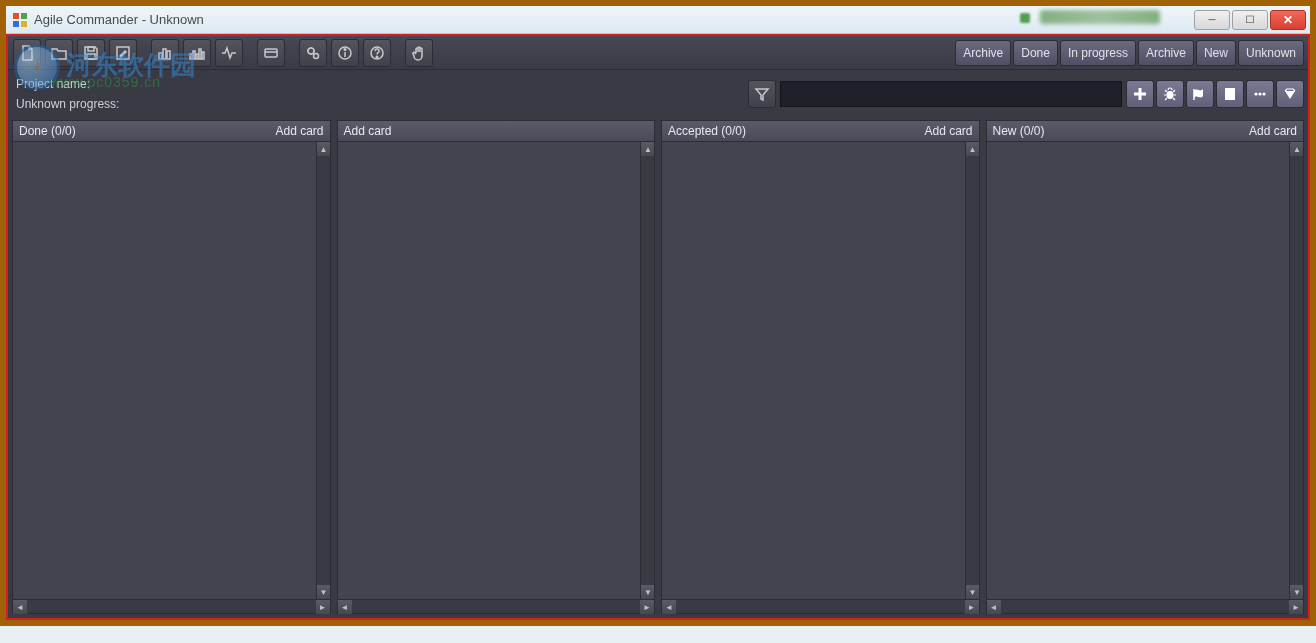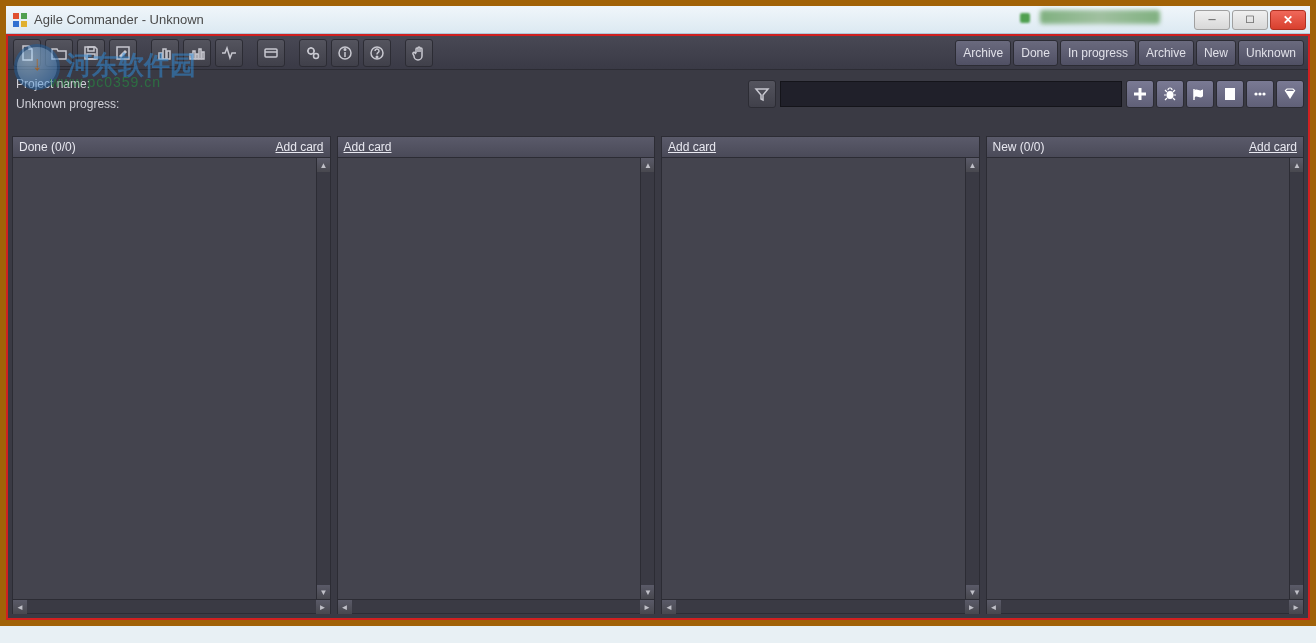--- a/index.html
+++ b/index.html
@@ -128,32 +128,31 @@
   gap: 6px;
   padding: 2px 4px 4px 4px;
   background: #3a3a44;
   overflow: hidden;
 }
 .column {
   flex: 1;
   display: flex; flex-direction: column;
   background: #3a3a44;
   min-width: 0;
-  margin-top: 16px;
 }
 .col-header {
   height: 22px;
   background: linear-gradient(#5a5a6a, #4a4a58);
   border: 1px solid #2c2c34;
   display: flex; align-items: center;
   color: #e8e8f0; font-size: 12px;
   padding: 0 6px;
 }
 .col-header .name { flex: 1; }
-.col-header .add { cursor: pointer; color: #e8e8f0; text-decoration: underline; }
+.col-header .add { cursor: pointer; color: #e8e8f0; }
 .col-body {
   flex: 1;
   background: #44444e;
   border: 1px solid #2c2c34;
   border-top: none;
   position: relative;
   overflow: hidden;
 }
 .vscroll {
   position: absolute; right: 0; top: 0; bottom: 0;
@@ -445,20 +444,21 @@
           </div>
         </div>
         <div class="hscroll">
           <div class="arrow">◄</div>
           <div class="arrow">►</div>
         </div>
       </div>
 
       <div class="column">
         <div class="col-header">
+          <span class="name">Accepted (0/0)</span>
           <span class="add">Add card</span>
         </div>
         <div class="col-body">
           <div class="vscroll">
             <div class="arrow">▲</div>
             <div class="arrow down">▼</div>
           </div>
         </div>
         <div class="hscroll">
           <div class="arrow">◄</div>

